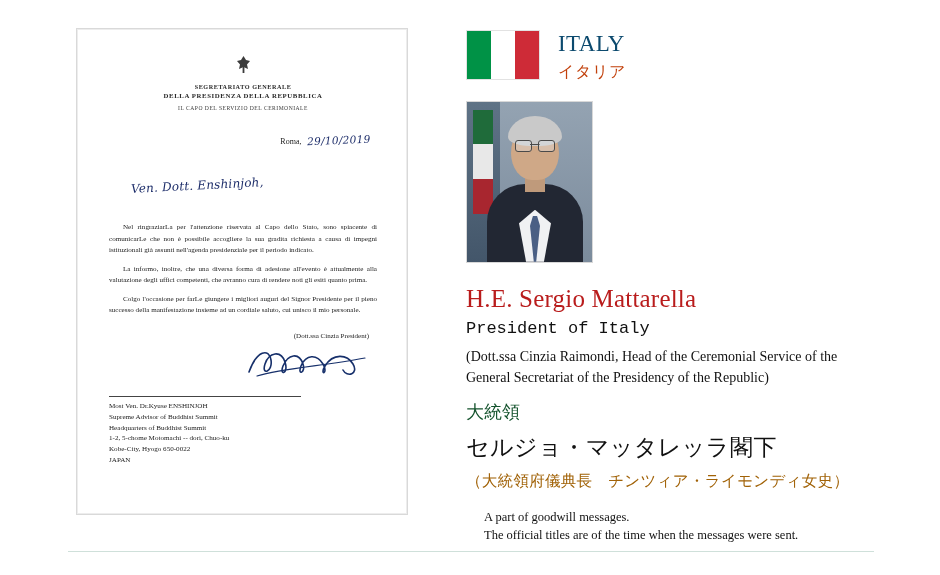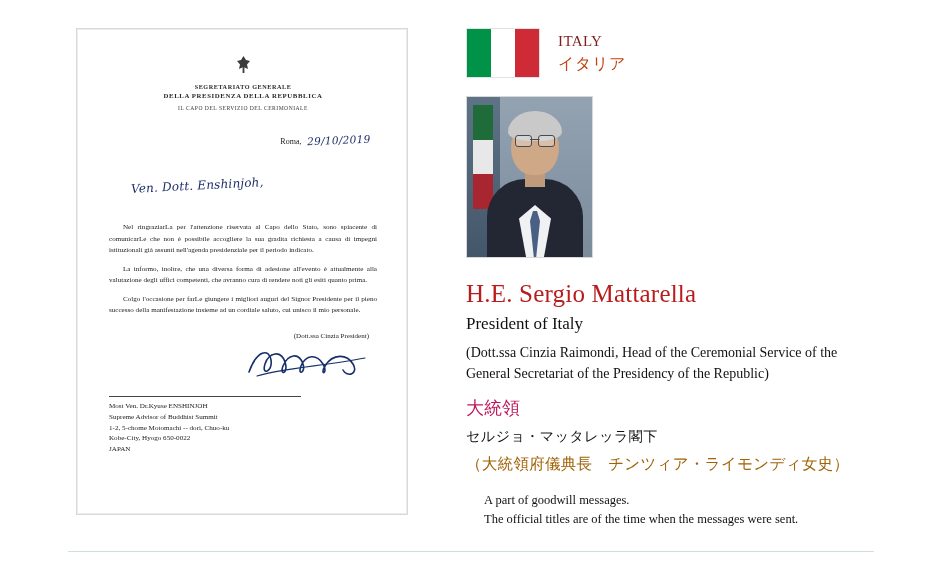--- a/index.html
+++ b/index.html
@@ -156,22 +156,22 @@
     display: flex;
     border: 1px solid #e2e2e2;
     box-sizing: border-box;
   }
   .flag span { display: block; height: 100%; flex: 1 1 0; }
   .country-names {
     font-family: "Liberation Serif", serif;
     line-height: 1.35;
   }
   .country-en {
-    font-size: 15px;
-    color: #7f1d1d;
+    font-size: 23px;
+    color: #0c4a6e;
     letter-spacing: 0.4px;
   }
   .country-jp {
     font-size: 16px;
     color: #c2410c;
     letter-spacing: 0.6px;
     margin-top: 2px;
   }
 
   .portrait {
@@ -262,42 +262,42 @@
 
   .title-en {
     margin-top: 22px;
     font-family: "Liberation Serif", serif;
     font-size: 25px;
     color: #b91c1c;
     letter-spacing: 0.2px;
   }
   .subtitle-en {
     margin-top: 6px;
-    font-family: Liberation Serif, serif;
+    font-family: Liberation Mono, monospace;
     font-size: 17px;
     color: #111;
   }
   .paren-en {
     margin-top: 8px;
     font-family: "Liberation Serif", serif;
     font-size: 14px;
     line-height: 1.5;
     color: #111;
     max-width: 400px;
   }
   .title-jp {
     margin-top: 12px;
     font-family: "Liberation Serif", serif;
     font-size: 18px;
-    color: #be185d;
+    color: #14532d;
   }
   .name-jp {
     margin-top: 8px;
     font-family: "Liberation Serif", serif;
-    font-size: 14px;
+    font-size: 23px;
     color: #111;
     letter-spacing: 0.5px;
   }
   .paren-jp {
     margin-top: 8px;
     font-family: "Liberation Serif", serif;
     font-size: 15.5px;
     color: #a16207;
     letter-spacing: 0.3px;
   }
@@ -362,20 +362,21 @@
           <path d="M6 30 C14 8, 26 6, 28 18 C30 30, 18 34, 22 22 C26 10, 38 8, 42 20 C46 32, 36 34, 40 24 C45 12, 56 10, 60 22 C63 31, 54 34, 58 24 C63 12, 74 12, 80 22 C86 32, 76 34, 82 24 C90 11, 104 12, 110 22 C116 32, 104 36, 100 28" fill="none" stroke="#17306b" stroke-width="1.6" stroke-linecap="round"></path>
           <path d="M14 34 C40 26, 80 24, 122 16" fill="none" stroke="#17306b" stroke-width="1.2" stroke-linecap="round"></path>
         </svg>
       </div>
 
       <div class="rule"></div>
 
       <div class="addr">
         <div>Most Ven. Dr.Kyuse ENSHINJOH</div>
         <div>Supreme Advisor of Buddhist Summit</div>
+        <div>Headquarters of Buddhist Summit</div>
         <div>1-2, 5-chome Motomachi -- dori, Chuo-ku</div>
         <div>Kobe-City, Hyogo 650-0022</div>
         <div>JAPAN</div>
       </div>
 
     </div>
   </div>
 
   <div class="right">
 

